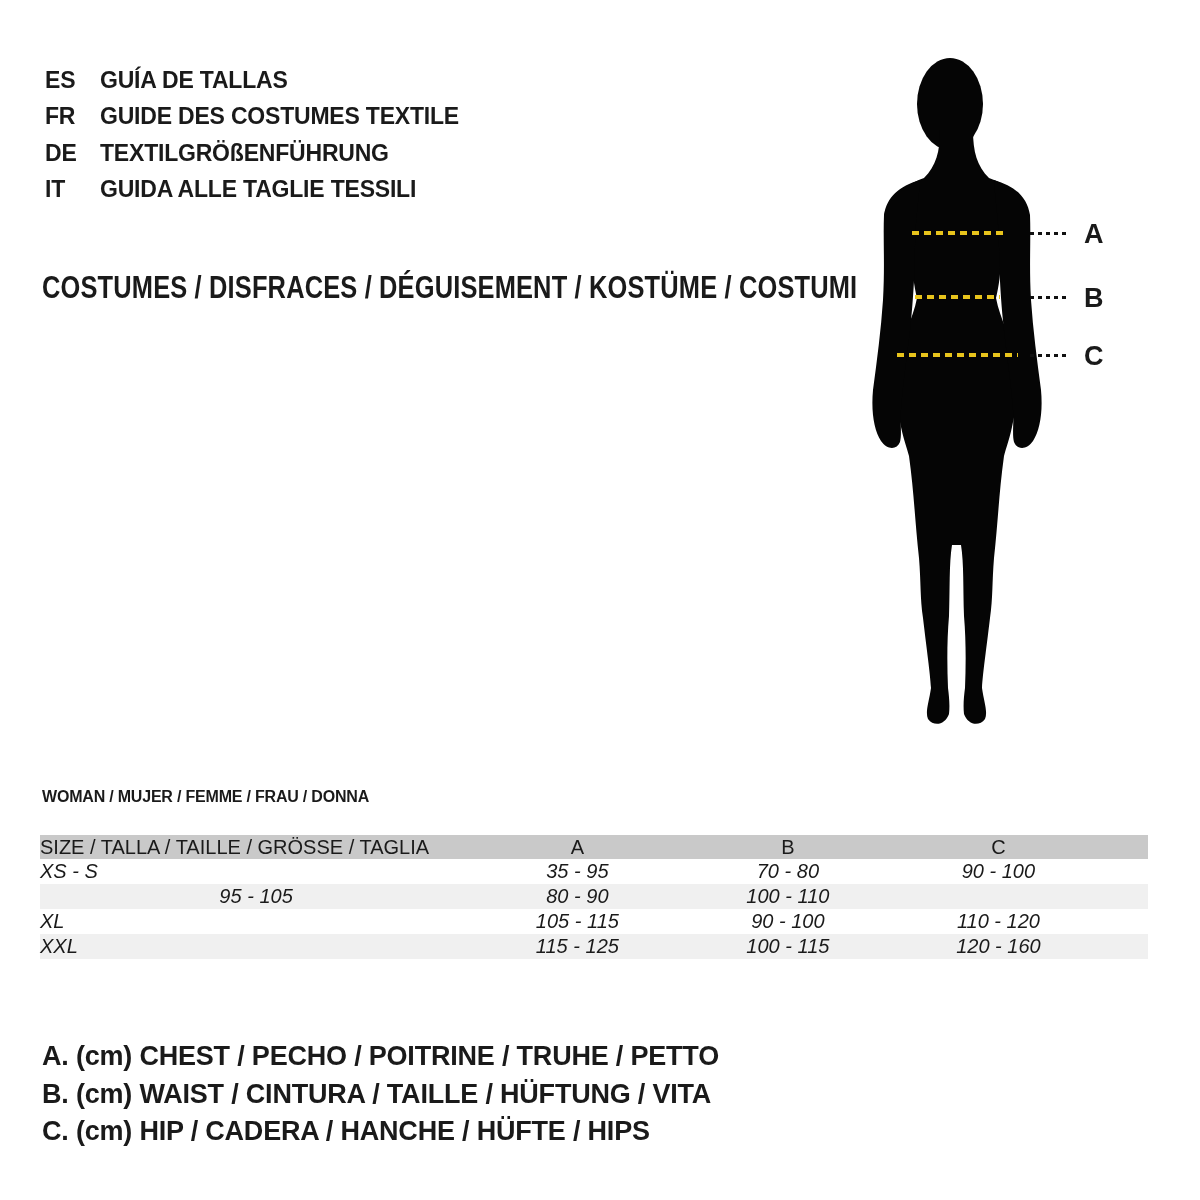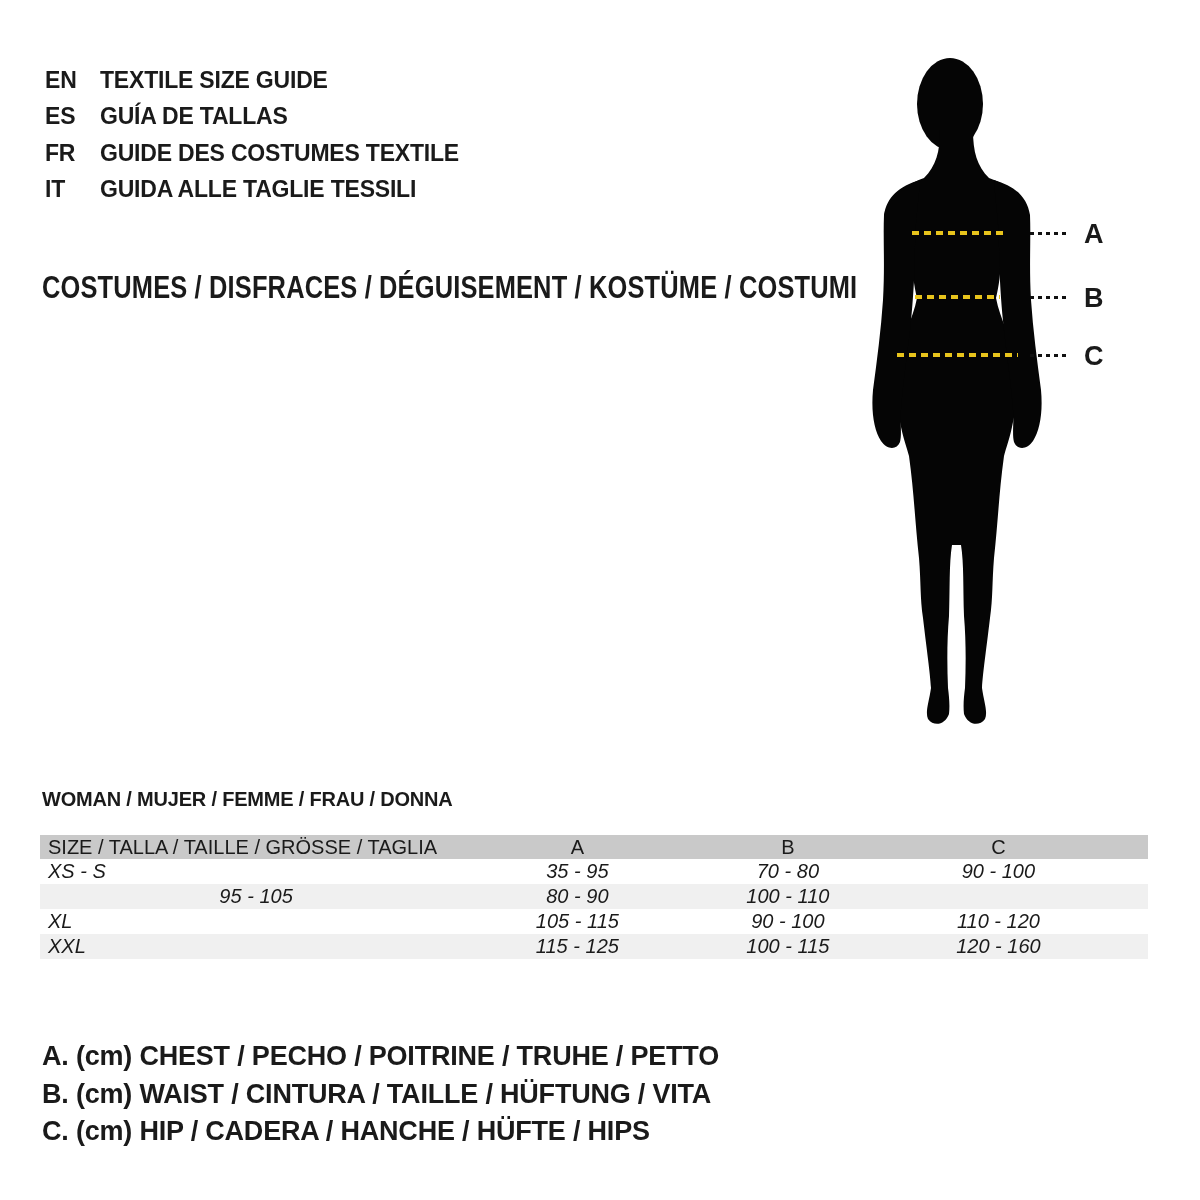--- a/index.html
+++ b/index.html
@@ -29,48 +29,48 @@
   .silhouette-svg { position:absolute; left:855px; top:40px; width:210px; height:700px; }
 
   .measure-line { position:absolute; height:4px;
     background:repeating-linear-gradient(90deg, var(--dash) 0 7px, transparent 7px 12px); }
   .leader-line { position:absolute; height:3px;
     background:repeating-linear-gradient(90deg, var(--leader) 0 4px, transparent 4px 8px); }
   .marker-label { position:absolute; left:1084px; width:30px; height:28px;
     font-size:27px; font-weight:bold; line-height:28px; }
 
   
-  .table-title { position:absolute; left:42px; top:788px; font-size:20px; font-weight:bold; letter-spacing:-0.2px; white-space:nowrap; }
+  .table-title { position:absolute; left:42px; top:788px; font-size:16px; font-weight:bold; letter-spacing:-0.2px; white-space:nowrap; }
   .size-table { position:absolute; left:40px; top:835px; width:1108px; font-size:20px; }
   .t-row { display:grid; grid-template-columns:39% 19% 19% 19%; align-items:center; }
   .t-head { height:24px; background:#c9c9c9; }
   .t-data { height:25px;font-style:italic; }
   .t-data.alt { background:#f0f0f0; }
-  .cell-size { padding-left:8px; white-space:nowrap; }
+  .cell-size { white-space:nowrap; }
   .cell-val { text-align:center; white-space:nowrap; }
 
   
   .legend { position:absolute; left:42px; top:1041px; }
   .legend-item { height:37.5px; font-size:27px; font-weight:bold; letter-spacing:-0.2px; white-space:nowrap; display:flex; align-items:flex-start; }
 </style>
 </head>
 <body>
 
 <div class="lang-block">
   <div class="lang-row">
-    <span class="lang-code">EN</span>
-    <span class="lang-label">TEXTILE SIZE GUIDE</span>
-  </div>
-  <div class="lang-row">
     <span class="lang-code">ES</span>
     <span class="lang-label">GUÍA DE TALLAS</span>
   </div>
   <div class="lang-row">
     <span class="lang-code">FR</span>
     <span class="lang-label">GUIDE DES COSTUMES TEXTILE</span>
+  </div>
+  <div class="lang-row">
+    <span class="lang-code">DE</span>
+    <span class="lang-label">TEXTILGRÖßENFÜHRUNG</span>
   </div>
   <div class="lang-row">
     <span class="lang-code">IT</span>
     <span class="lang-label">GUIDA ALLE TAGLIE TESSILI</span>
   </div>
 </div>
 
 <div class="category-title">COSTUMES / DISFRACES / DÉGUISEMENT / KOSTÜME / COSTUMI</div>
 
 <div class="figure-wrap" style="--dash:#e8c41c; --leader:#111111;">

